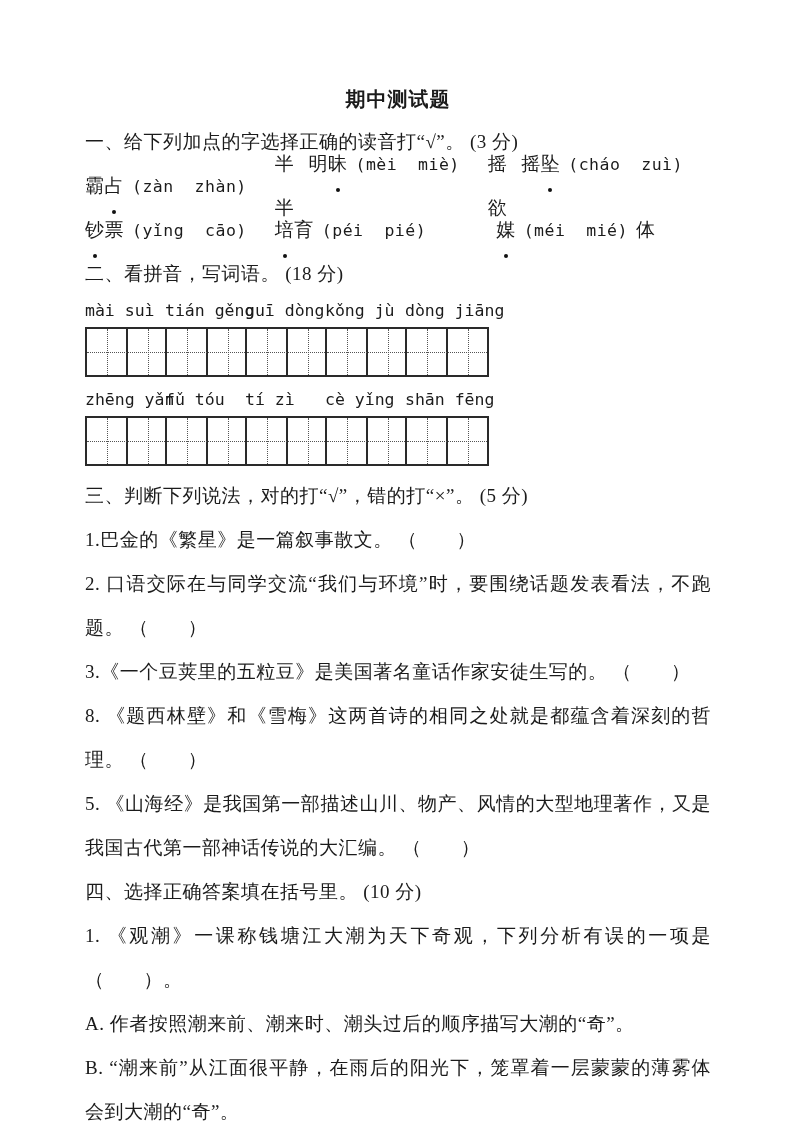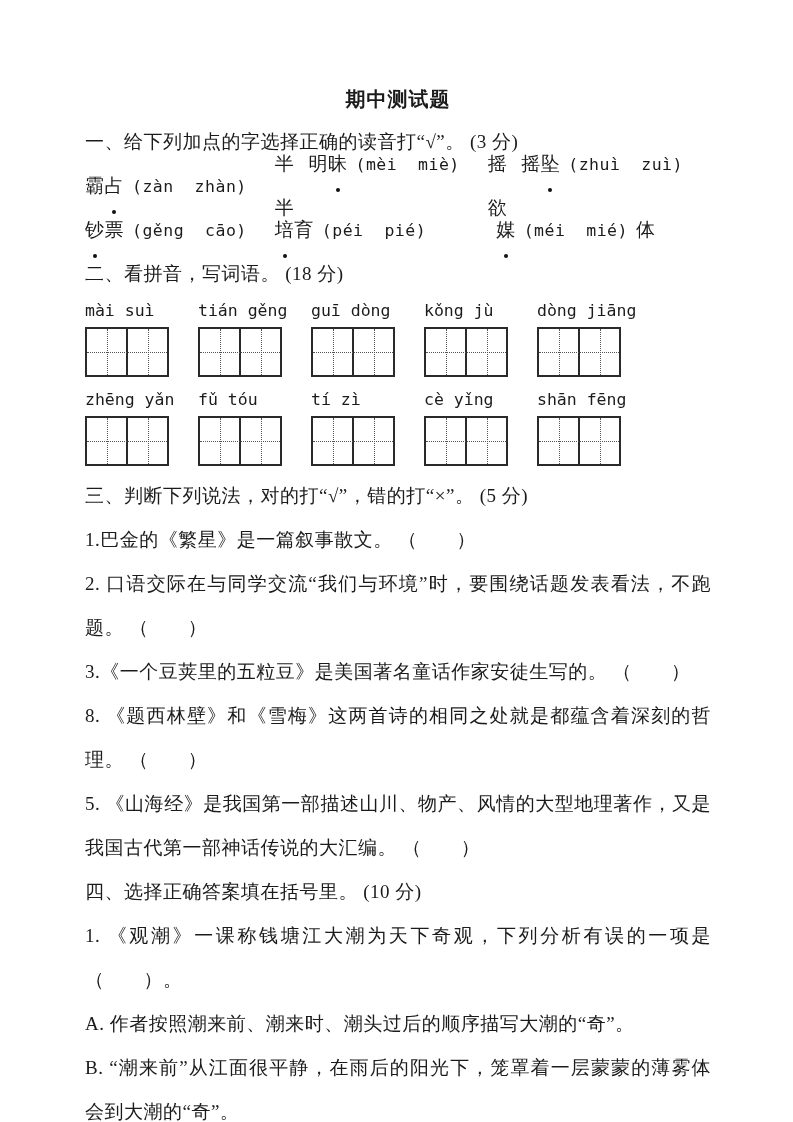--- a/index.html
+++ b/index.html
@@ -48,21 +48,21 @@
   }
   .py{
     font-family:"DejaVu Sans Mono","Liberation Mono",monospace;
     font-size:16.5px;
     white-space:pre;
     margin-left:8px;
   }
   .post{margin-left:8px;}
   
   .py-block{margin-top:4px;}
-  .py-row{display:flex;gap:33px;}
+  .py-row{display:flex;}
   .py-row.second{margin-top:12px;}
   .py-unit{width:80px;}
   .py-label{
     font-family:"DejaVu Sans Mono","Liberation Mono",monospace;
     font-size:16.5px;
     line-height:22px;
     white-space:pre;
   }
   .grid-box{
     position:relative;
@@ -110,31 +110,31 @@
       <span class="cn">半明半</span>
       <span class="cn emph">昧</span>
       <span class="cn"></span>
       <span class="py">(mèi  miè)</span>
       <span class="cn post"></span>
     </span>
     <span class="s1-item">
       <span class="cn">摇摇欲</span>
       <span class="cn emph">坠</span>
       <span class="cn"></span>
-      <span class="py">(zhuì  zuì)</span>
+      <span class="py">(cháo  zuì)</span>
       <span class="cn post"></span>
     </span>
   </div>
 
   <div class="line s1-row">
     <span class="s1-item">
       <span class="cn"></span>
       <span class="cn emph">钞</span>
       <span class="cn">票</span>
-      <span class="py">(gěng  cāo)</span>
+      <span class="py">(yǐng  cāo)</span>
       <span class="cn post"></span>
     </span>
     <span class="s1-item">
       <span class="cn"></span>
       <span class="cn emph">培</span>
       <span class="cn">育</span>
       <span class="py">(péi  pié)</span>
       <span class="cn post"></span>
     </span>
     <span class="s1-item gap-wide">

